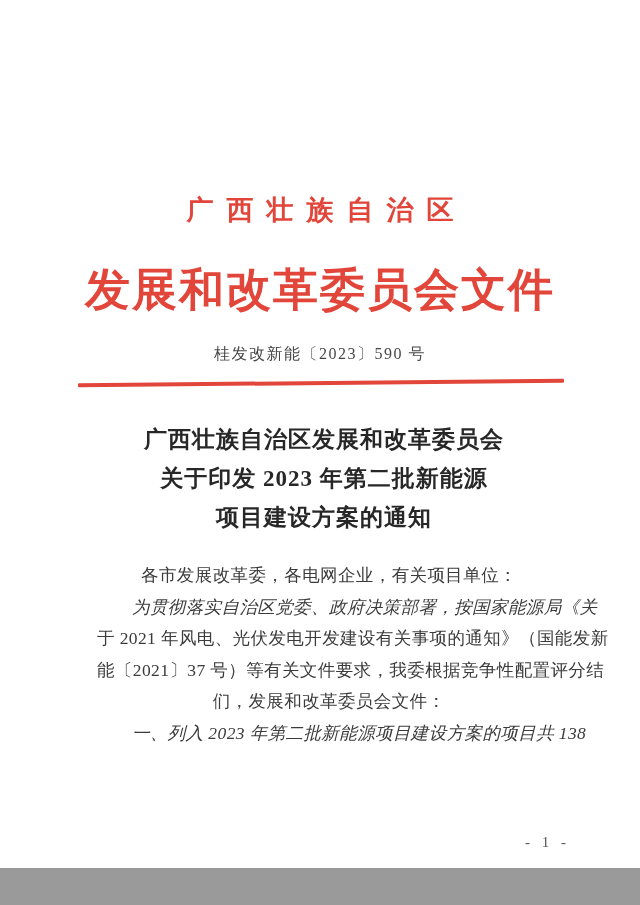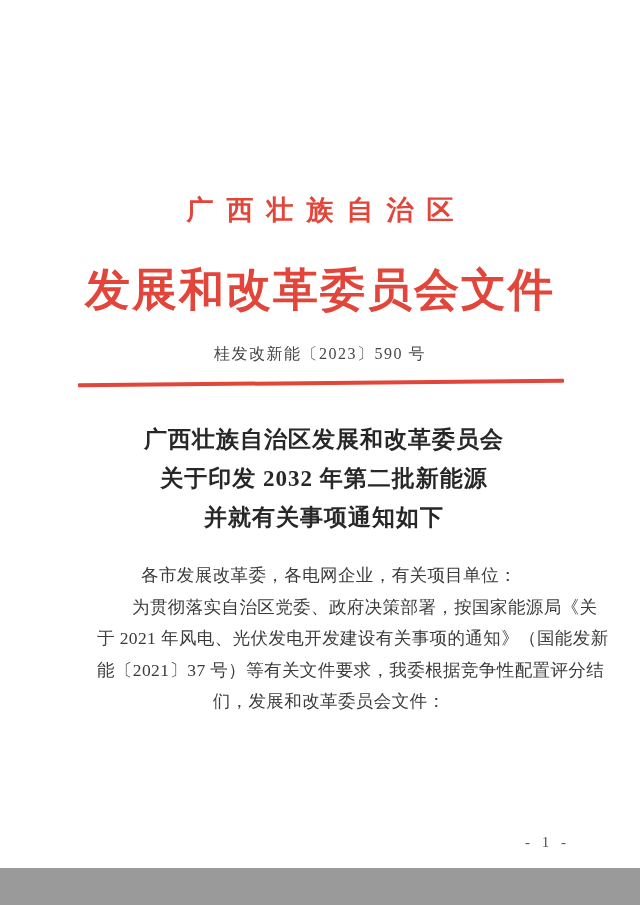--- a/index.html
+++ b/index.html
@@ -65,21 +65,21 @@
   .body-text {
     position: absolute;
     top: 560px; left: 97px;
     width: 464px;
     color: #3b3b3b;
     font-size: 17.5px;
     line-height: 31.5px;
     letter-spacing: 0.4px;
   }
   .bline { white-space: nowrap; text-align: center; }
-  .bline.indent { text-indent: 2em; }
+  .bline.indent { text-indent: 2em; font-style: italic; }
   
   .page-number {
     position: absolute;
     top: 834px; right: 70px;
     color: #555555;
     font-size: 15px;
     letter-spacing: 4px;
     font-family: "Liberation Serif", "DejaVu Serif", serif;
   }
 </style>
@@ -91,27 +91,28 @@
   <div class="org-line1">广西壮族自治区</div>
 
   <div class="org-line2">发展和改革委员会文件</div>
 
   <div class="doc-number">桂发改新能〔2023〕590 号</div>
 
   <div class="red-rule"></div>
 
   <div class="doc-title">
     <div class="tline">广西壮族自治区发展和改革委员会</div>
-    <div class="tline">关于印发 2032 年第二批新能源</div>
-    <div class="tline">并就有关事项通知如下</div>
+    <div class="tline">关于印发 2023 年第二批新能源</div>
+    <div class="tline">项目建设方案的通知</div>
   </div>
 
   <div class="body-text">
     <div class="bline">各市发展改革委，各电网企业，有关项目单位：</div>
     <div class="bline indent">为贯彻落实自治区党委、政府决策部署，按国家能源局《关</div>
     <div class="bline">于 2021 年风电、光伏发电开发建设有关事项的通知》（国能发新</div>
     <div class="bline">能〔2021〕37 号）等有关文件要求，我委根据竞争性配置评分结</div>
     <div class="bline">们，发展和改革委员会文件：</div>
+    <div class="bline indent">一、列入 2023 年第二批新能源项目建设方案的项目共 138</div>
   </div>
 
   <div class="page-number">- 1 -</div>
 
 </div>
 
 </body></html>

